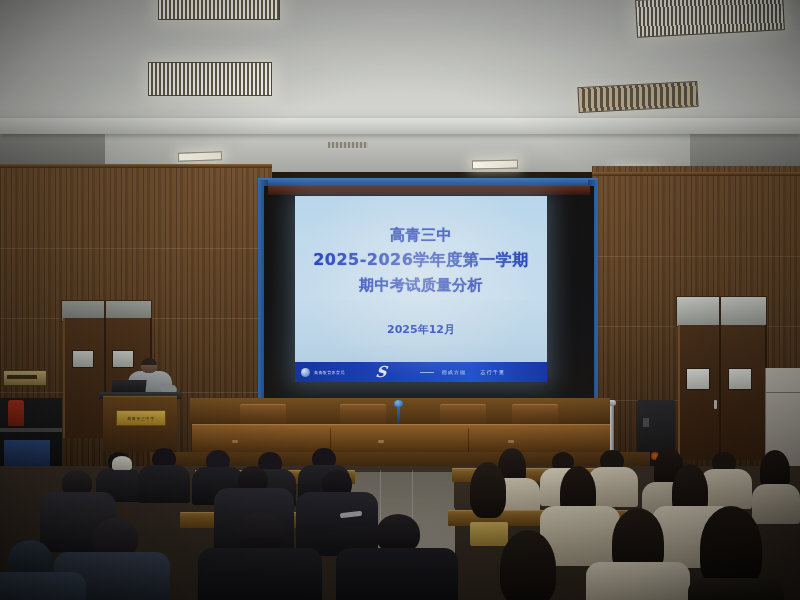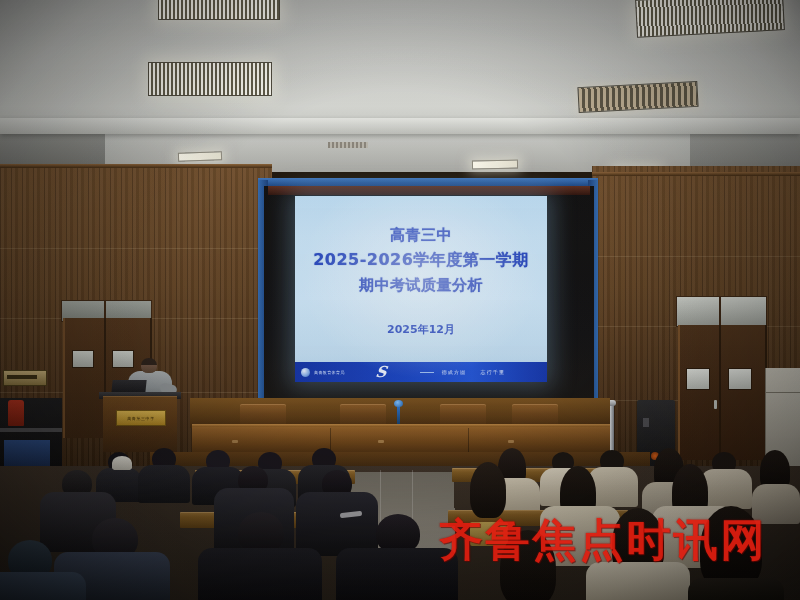--- a/index.html
+++ b/index.html
@@ -567,15 +567,14 @@
   <div class="torso" style="left:586px;top:562px;width:104px;height:44px;background:linear-gradient(to bottom,#ded6c2,#a9a08b);"></div>
 
   <div class="hair-long" style="left:700px;top:506px;width:62px;height:84px;background:linear-gradient(to bottom,#1d1611,#0a0705);"></div>
   <div class="torso" style="left:688px;top:578px;width:96px;height:28px;background:linear-gradient(to bottom,#2a241d,#121009);"></div>
 
   <div class="hair-long" style="left:500px;top:530px;width:56px;height:76px;background:linear-gradient(to bottom,#201a14,#0b0806);"></div>
 
   <div class="warmth"></div>
   <div class="vignette"></div>
 
-  <div class="watermark">齐鲁焦点时讯网</div>
 
 </div>
 
 </body></html>

